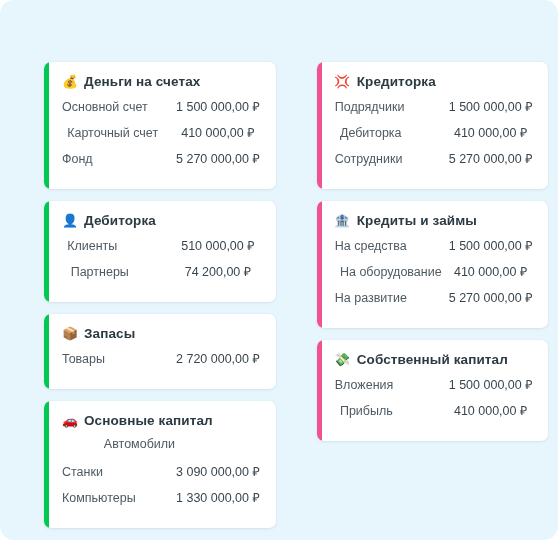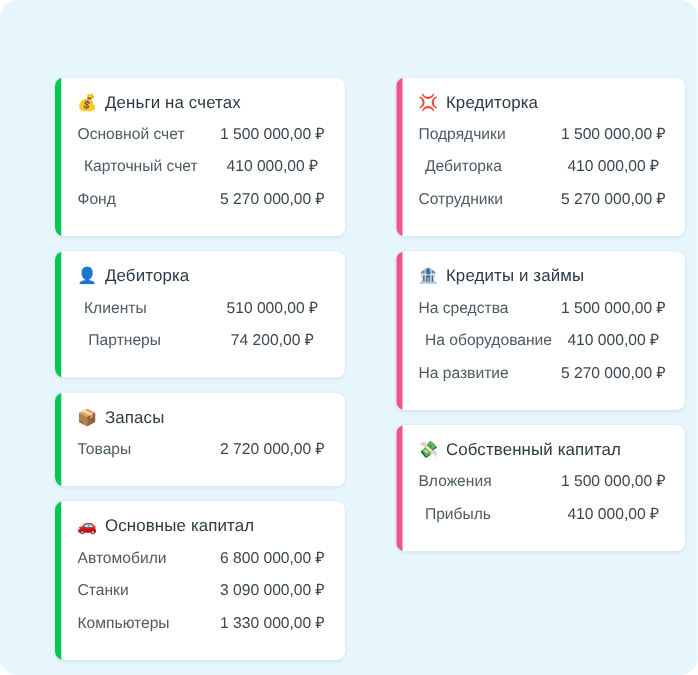--- a/index.html
+++ b/index.html
@@ -68,21 +68,21 @@
   }
   .card-icon {
     font-size: 13px;
     line-height: 1;
     display: inline-block;
     width: 15px;
     text-align: center;
   }
   .card-title {
     font-size: 13.5px;
-    font-weight: normal;
+    font-weight: bold;
     color: #2c3a44;
     letter-spacing: 0.1px;
     white-space: nowrap;
   }
   .rows {
     display: flex;
     flex-direction: column;
     align-items: center;
   }
   .row {
@@ -158,21 +158,20 @@
           </div>
         </div>
         <div class="card">
           <div class="card-header">
             <span class="card-icon">🚗</span>
             <span class="card-title">Основные капитал</span>
           </div>
           <div class="rows">
             <div class="row">
               <span class="row-label">Автомобили</span>
-              <span class="row-value">6 800 000,00 ₽</span>
             </div>
             <div class="row">
               <span class="row-label">Станки</span>
               <span class="row-value">3 090 000,00 ₽</span>
             </div>
             <div class="row">
               <span class="row-label">Компьютеры</span>
               <span class="row-value">1 330 000,00 ₽</span>
             </div>
           </div>

